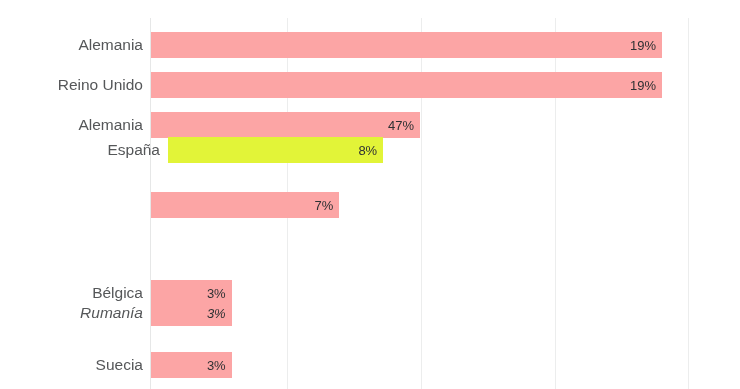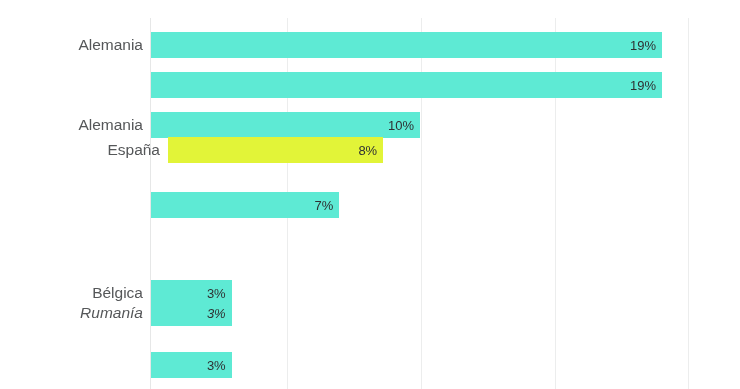--- a/index.html
+++ b/index.html
@@ -69,21 +69,21 @@
     color: #555759;
     white-space: nowrap;
     overflow: visible;
   }
 
   .bar {
     position: absolute;
     left: 151px;
     top: 0;
     height: 26px;
-    background: #5eead4;
+    background: #fca5a5;
   }
   .bar.highlight {
     background: #e2f438;
   }
 
   .bar-value {
     position: absolute;
     right: 6px;
     top: 0;
     height: 26px;
@@ -107,28 +107,29 @@
   </div>
 
   <div id="rows">
       <div class="row" style="top: 32px;">
         <div class="row-label">Alemania</div>
         <div class="bar" style="width: 511.1px;">
           <span class="bar-value">19%</span>
         </div>
       </div>
       <div class="row" style="top: 72px;">
+        <div class="row-label">Reino Unido</div>
         <div class="bar" style="width: 511.1px;">
           <span class="bar-value">19%</span>
         </div>
       </div>
       <div class="row" style="top: 112px;">
         <div class="row-label">Alemania</div>
         <div class="bar" style="width: 269px;">
-          <span class="bar-value">10%</span>
+          <span class="bar-value">47%</span>
         </div>
       </div>
       <div class="row" style="top: 137px; margin-left: 17px;">
         <div class="row-label">España</div>
         <div class="bar highlight" style="width: 215.2px;">
           <span class="bar-value">8%</span>
         </div>
       </div>
       <div class="row" style="top: 192px;">
         <div class="bar" style="width: 188.3px;">
@@ -141,19 +142,20 @@
           <span class="bar-value">3%</span>
         </div>
       </div>
       <div class="row" style="top: 300px; font-style: italic;">
         <div class="row-label">Rumanía</div>
         <div class="bar" style="width: 80.7px;">
           <span class="bar-value">3%</span>
         </div>
       </div>
       <div class="row" style="top: 352px;">
+        <div class="row-label">Suecia</div>
         <div class="bar" style="width: 80.7px;">
           <span class="bar-value">3%</span>
         </div>
       </div>
     </div>
 
 </div>
 
 </body></html>

